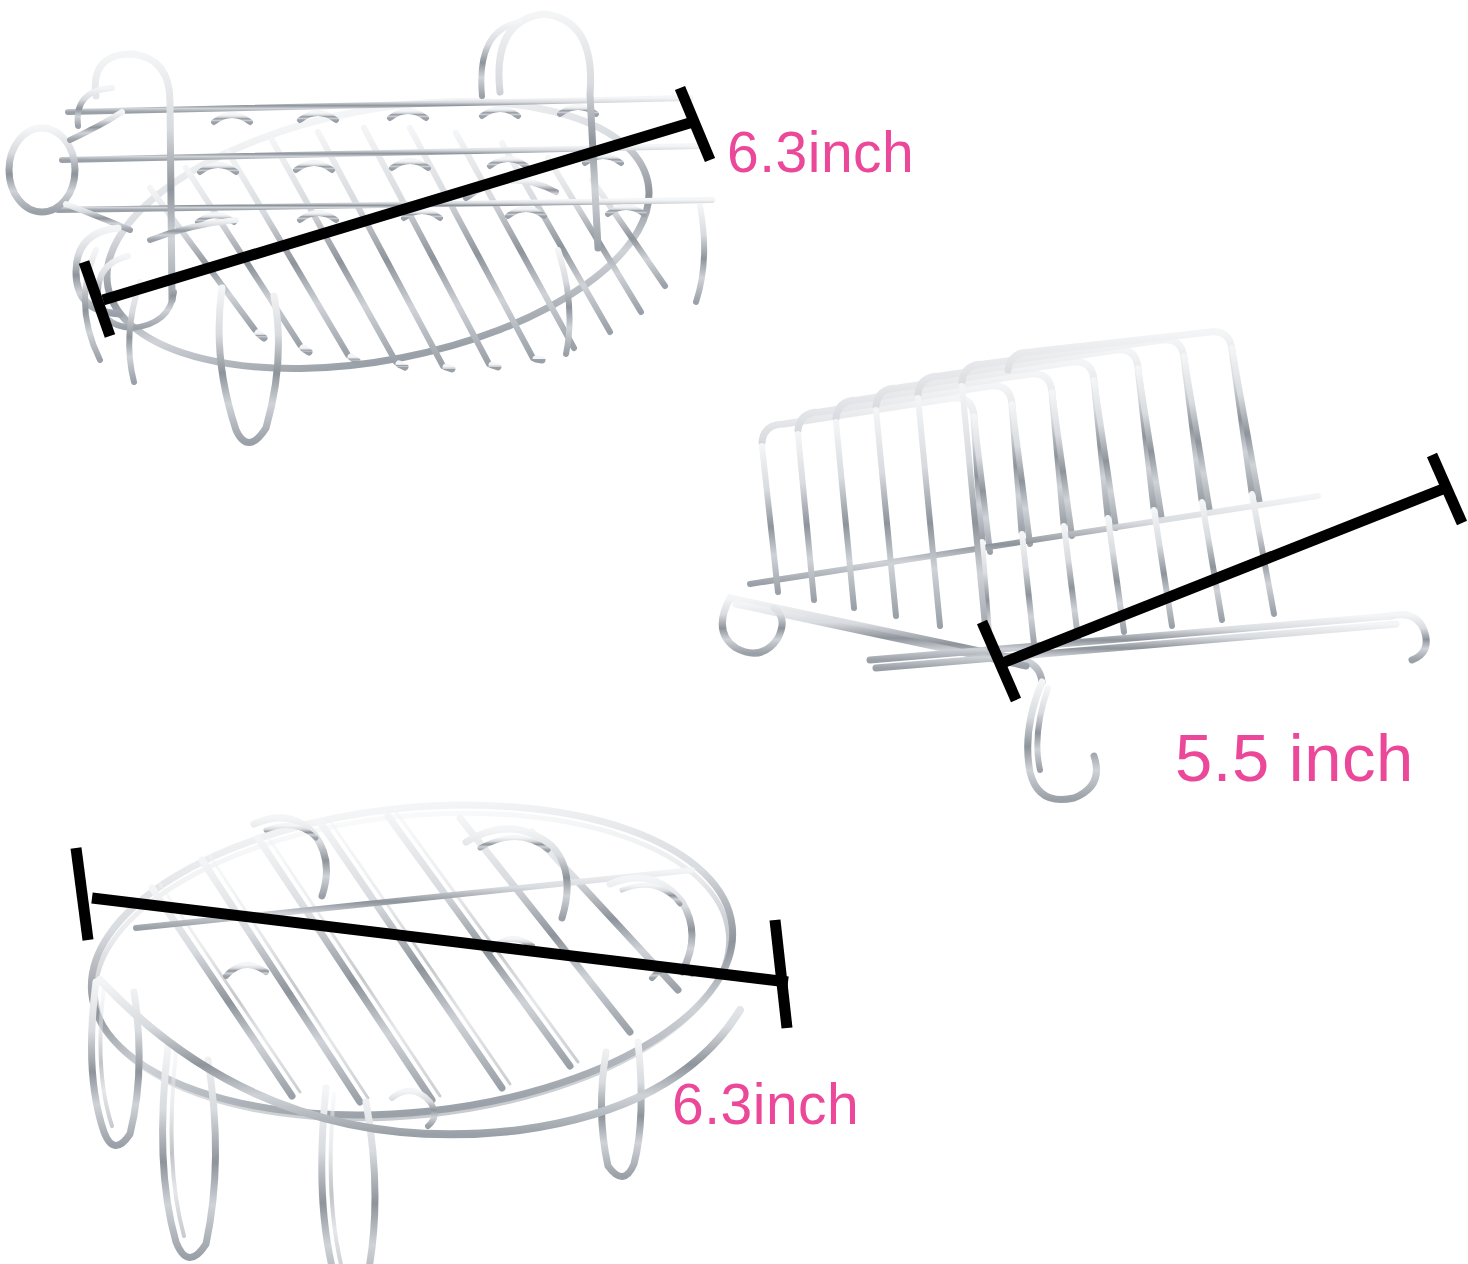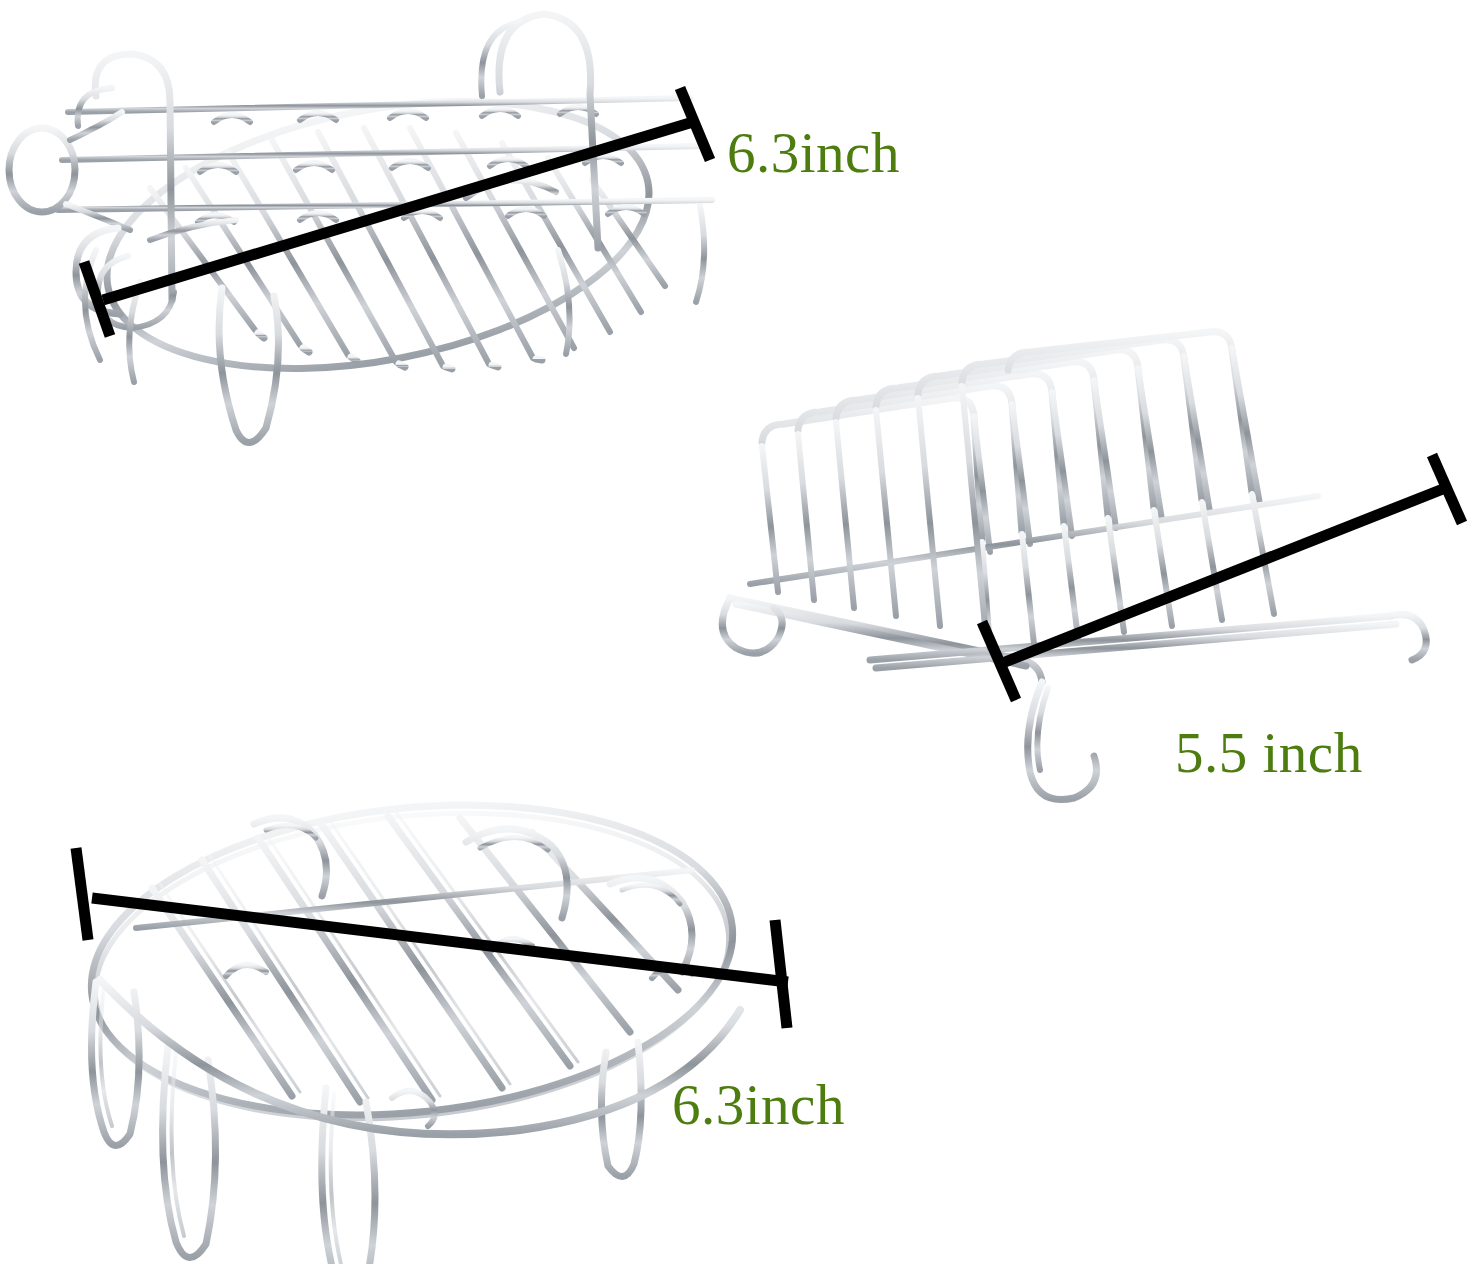--- a/index.html
+++ b/index.html
@@ -19,28 +19,28 @@
   }
   .product {
     position: absolute;
   }
   .product svg {
     display: block;
     overflow: visible;
   }
   .dim-label {
     position: absolute;
-    font-family: Liberation Serif, serif;
-    color: #4d7c0f;
+    font-family: Liberation Sans, sans-serif;
+    color: #ec4899;
     white-space: nowrap;
     line-height: 1;
     letter-spacing: 0.5px;
   }
   #label-top    { left: 727px; top: 124px;  font-size: 57px; }
-  #label-middle { left: 1175px; top: 724px; font-size: 57px; }
+  #label-middle { left: 1175px; top: 724px; font-size: 67px; }
   #label-bottom { left: 672px; top: 1076px; font-size: 57px; }
 
   .dimline { position: absolute; left: 0; top: 0; width: 1468px; height: 1264px; pointer-events: none; }
 </style>
 </head>
 <body>
 
 <div id="stage">
 
   <div class="product" id="skewer-rack" style="left:0px; top:0px;">

